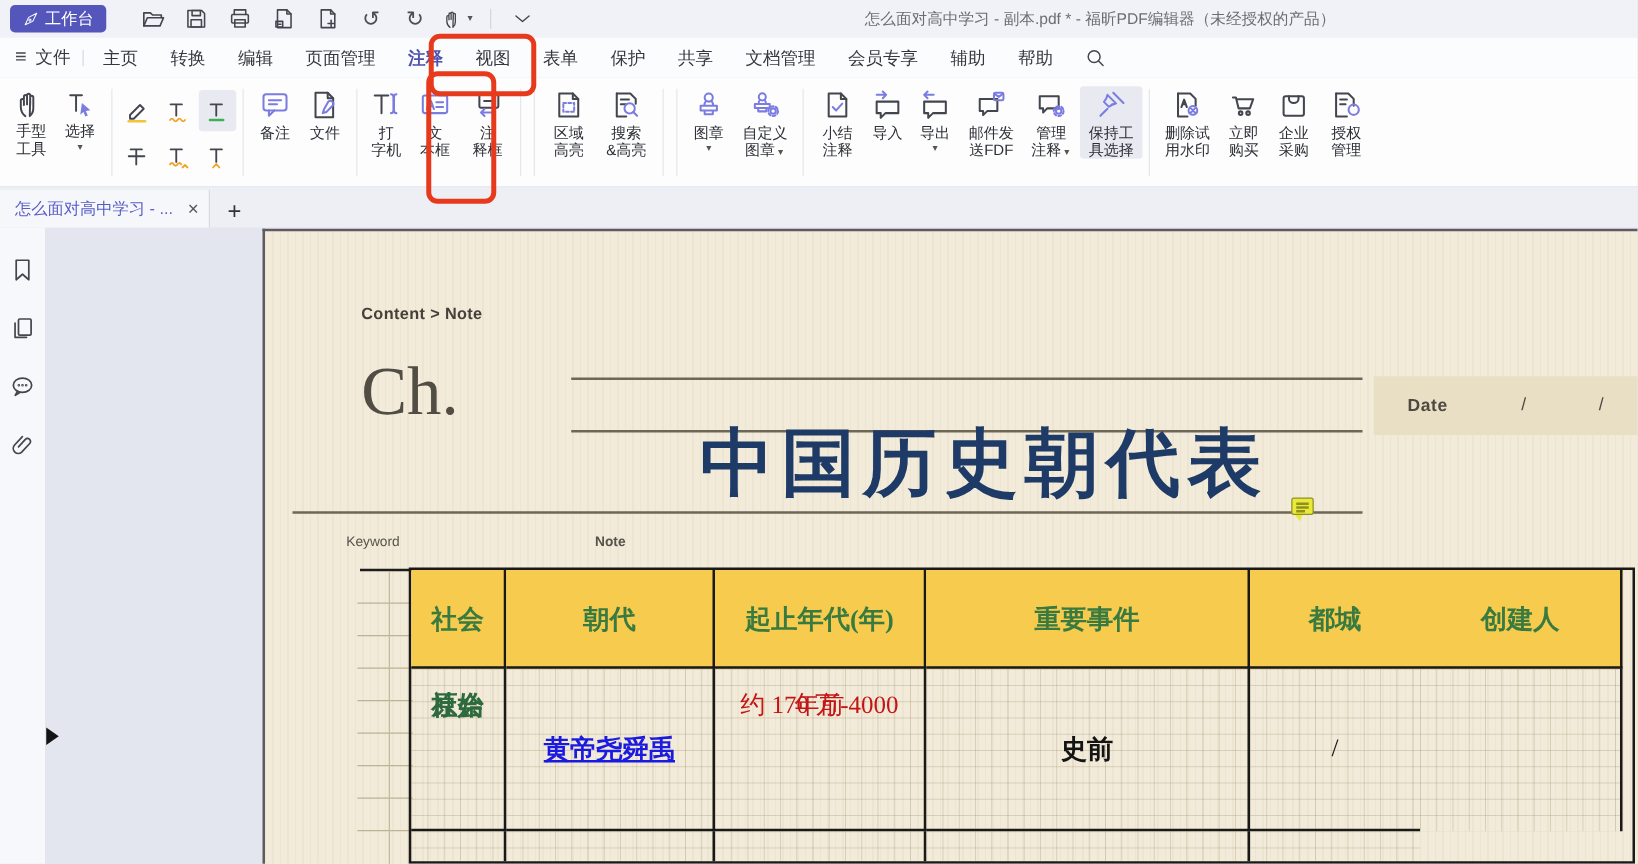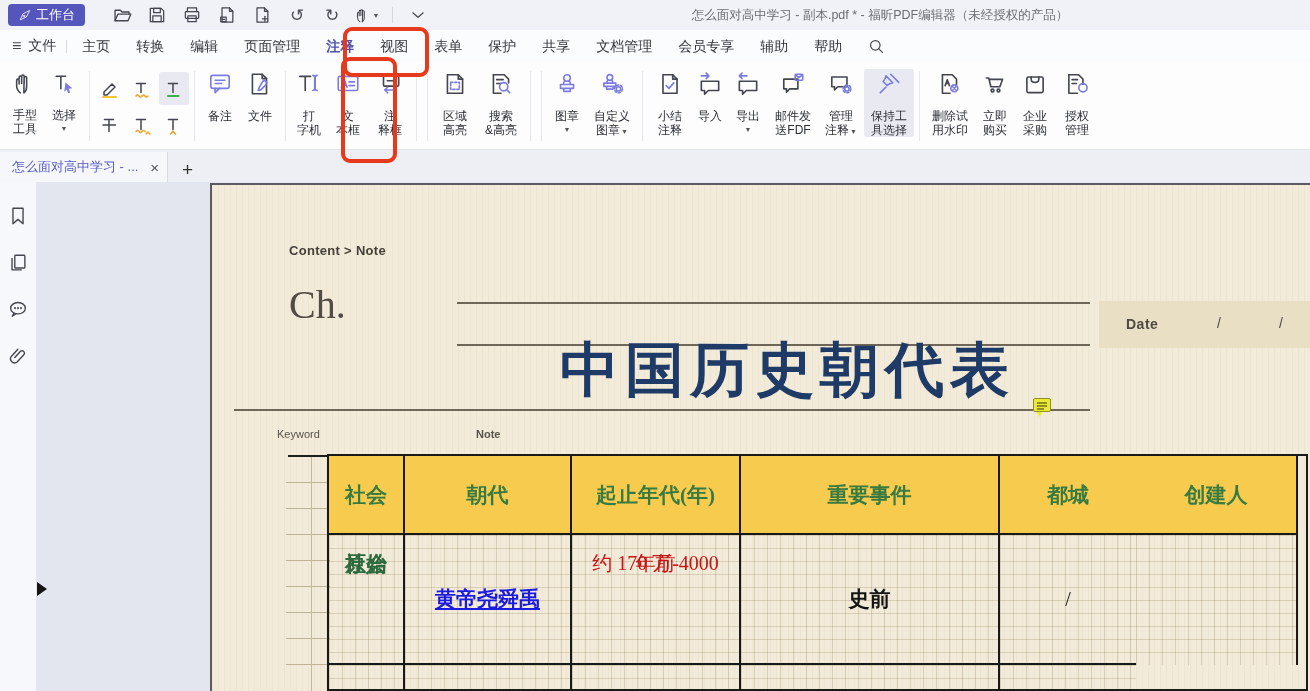--- a/index.html
+++ b/index.html
@@ -21,21 +21,21 @@
 .menu-divider{width:1px;height:13px;background:#d8dadf;margin:0 2px}
 .menu-item{padding:0 13px;height:32px;line-height:32px;cursor:pointer;white-space:nowrap}
 .menu-item.active{color:#4f51ad;font-weight:bold}
 .menu-search{margin-left:12px;display:flex;align-items:center}
 
 
 .ribbon{position:absolute;top:62px;left:0;width:100%;height:88px;background:#fdfdfe;border-bottom:1px solid #e2e4ea;display:flex;align-items:flex-start;padding:7px 0 0 6px;overflow:hidden}
 .rgroup{display:flex;align-items:flex-start}
 .rsep{width:1px;height:70px;background:#e6e7ec;margin:2px 5px 0}
 .rbtn{display:flex;flex-direction:column;align-items:center;padding-top:2px;border-radius:3px;cursor:pointer}
-.rbtn .lbl{font-size:12px;line-height:13.5px;text-align:center;color:#2c2f35;margin-top:13px}
+.rbtn .lbl{font-size:12px;line-height:13.5px;text-align:center;color:#2c2f35;margin-top:3px}
 .rbtn .lbl span[data-bind]{white-space:pre-line}
 .rbtn.sel{background:#e9eaf1}
 .caret{font-size:7px;color:#555;line-height:8px;margin-top:2px;display:block;text-align:center}
 .caret.inline{display:inline;margin-left:1px}.w36{width:36px}.w38{width:38px}.w40{width:40px}.w42{width:42px}.w44{width:44px}.w46{width:46px}.w48{width:48px}.w50{width:50px}
 .tgrid{display:grid;grid-template-columns:repeat(3,30px);grid-auto-rows:33px;gap:3px 2px;margin-top:3px}
 .tgbtn{display:flex;align-items:center;justify-content:center;border-radius:3px;cursor:pointer}
 .tgbtn.sel{background:#e9eaf1}
 
 
 .tabbar{position:absolute;top:150px;left:0;width:100%;height:32px;background:#edeff5;display:flex;align-items:flex-end}
@@ -47,21 +47,21 @@
 
 .sidebar{position:absolute;left:0;top:182px;width:36px;height:509px;background:#f7f8fc;display:flex;flex-direction:column;align-items:center;padding-top:22px;gap:23px}
 .sb-btn{width:24px;height:24px;display:flex;align-items:center;justify-content:center;cursor:pointer}
 .expand-handle{position:absolute;left:37px;top:582px;width:0;height:0;border-left:10px solid #141414;border-top:7px solid transparent;border-bottom:7px solid transparent;cursor:pointer}
 
 
 .page{position:absolute;left:210px;top:183px;width:1100px;height:508px;background:#f2ebd9;border-top:2px solid #5e5a63;border-left:2px solid #5e5a63;
 background-image:repeating-linear-gradient(90deg,rgba(151,132,96,.06) 0 1px,transparent 1px 6px);overflow:hidden}
 .page *{position:absolute}
 .breadcrumb{left:77px;top:58px;font-size:13px;color:#45413a;font-weight:bold;letter-spacing:.3px}
-.ch-label{left:77px;top:96px;font-size:40px;color:#514c44;font-family:"Liberation Serif","DejaVu Serif",serif}
+.ch-label{left:77px;top:96px;font-size:55px;color:#514c44;font-family:"Liberation Serif","DejaVu Serif",serif}
 .hline{height:2px;background:#6e6758}
 .hl1{left:245px;top:117px;width:633px}
 .hl2{left:245px;top:159px;width:633px}
 .hl3{left:22px;top:224px;width:856px}
 .doc-title{left:348px;top:146px;font-size:59px;font-weight:bold;color:#1e3a66;font-family:"Liberation Serif","DejaVu Serif",serif;letter-spacing:6px;white-space:nowrap}
 .date-band{left:887px;top:116px;width:213px;height:47px;background:#e9dfc5}
 .date-label{left:27px;top:15px;font-size:14px;color:#4e4a42;font-weight:bold;letter-spacing:.5px}
 .slash1{left:118px;top:14px;font-size:14px;color:#4e4a42}
 .slash2{left:180px;top:14px;font-size:14px;color:#4e4a42}
 .kw-label{left:65px;top:243px;font-size:11px;color:#57534b;font-weight:normal}

